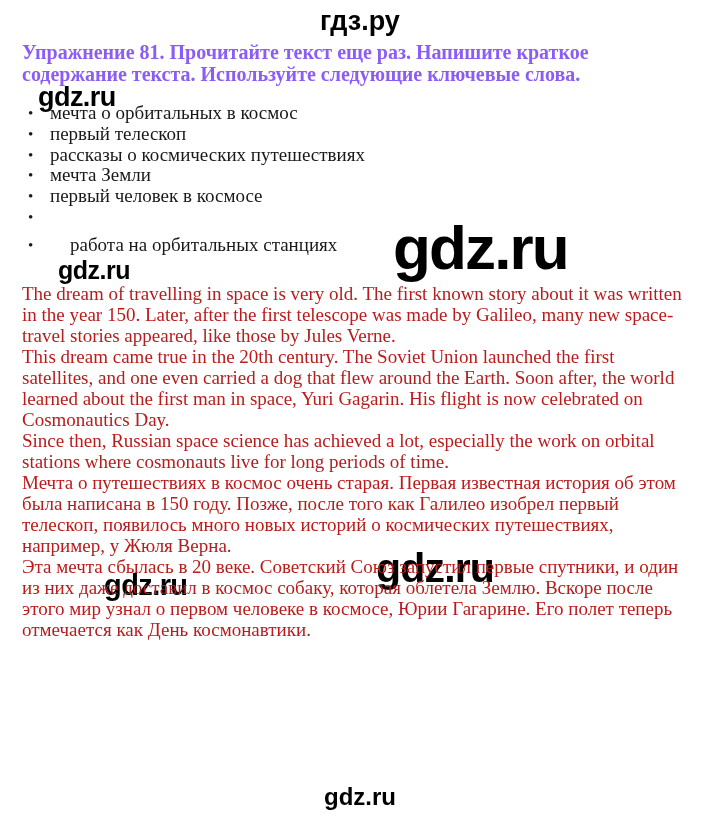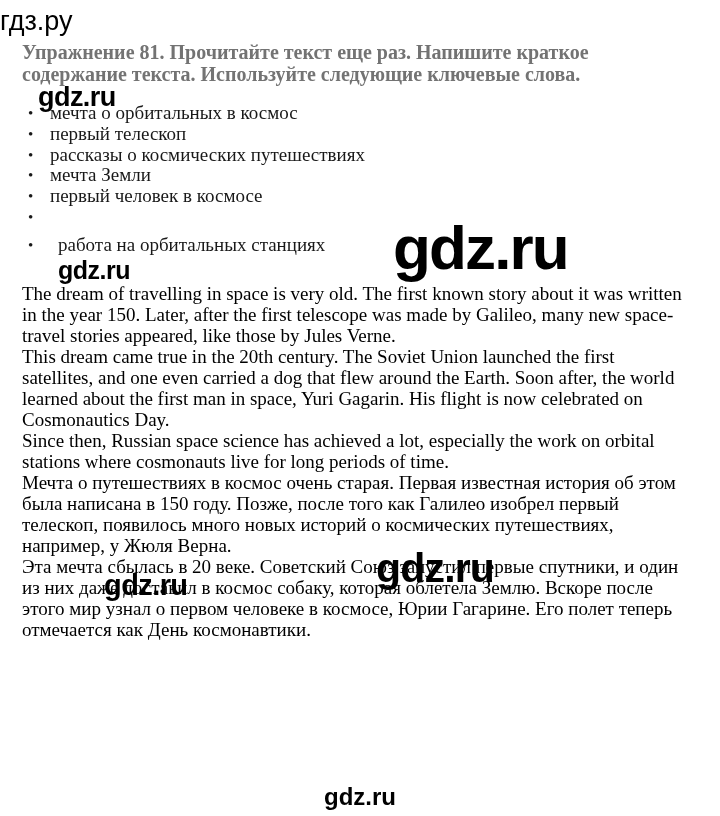--- a/index.html
+++ b/index.html
@@ -6,26 +6,27 @@
   body {
     width:720px; height:816px;
     background:#ffffff;
     position:relative;
     font-family:"Liberation Serif", serif;
     color:#1a1a1a;
     overflow:hidden;
   }
   .logo-top {
     position:absolute; top:6px; left:0; width:100%;
+    text-align:center;
     font-family:"Liberation Sans", sans-serif;
-    font-weight:400; font-size:27px; color:#000;
+    font-weight:700; font-size:27px; color:#000;
   }
   .heading {
     position:absolute; top:41px; left:22px; width:652px;
-    font-weight:700; font-size:20px; line-height:22px; color:#737373;
+    font-weight:700; font-size:20px; line-height:22px; color:#8b5cf6;
   }
   .wm {
     position:absolute;
     font-family:"Liberation Sans", sans-serif;
     font-weight:700; color:#000;
     letter-spacing:-0.02em; line-height:1;
     white-space:nowrap;
   }
   .wm-a     { top:84px;  left:38px;  font-size:27px; }
   .wm-large { top:217px; left:393px; font-size:62px; letter-spacing:-0.03em; }
@@ -33,24 +34,24 @@
   .wm-c     { top:548px; left:376px; font-size:41px; }
   .wm-d     { top:571px; left:104px; font-size:29px; }
   .keywords {
     position:absolute; top:103px; left:28px;
     margin:0; padding:0; list-style:none;
     font-size:19px; color:#191919;
   }
   .keywords li { display:flex; line-height:20.8px; }
   .keywords li .dot { width:22px; font-size:15px; flex:0 0 22px; }
   .keywords li.spaced { margin-top:7px; }
-  .keywords li.spaced .label { margin-left:8px; }
+  .keywords li.spaced .label { margin-left:20px; }
   .content {
     position:absolute; top:283px; left:22px; width:668px;
-    font-size:19px; line-height:21px; color:#000000;
+    font-size:19px; line-height:21px; color:#b91c1c;
   }
   .content p { margin:0; }
   .content p.gap { }
   .logo-bottom {
     position:absolute; top:783px; left:0; width:100%;
     text-align:center;
     font-family:"Liberation Sans", sans-serif;
     font-weight:700; font-size:24px; color:#000;
   }
 </style>

